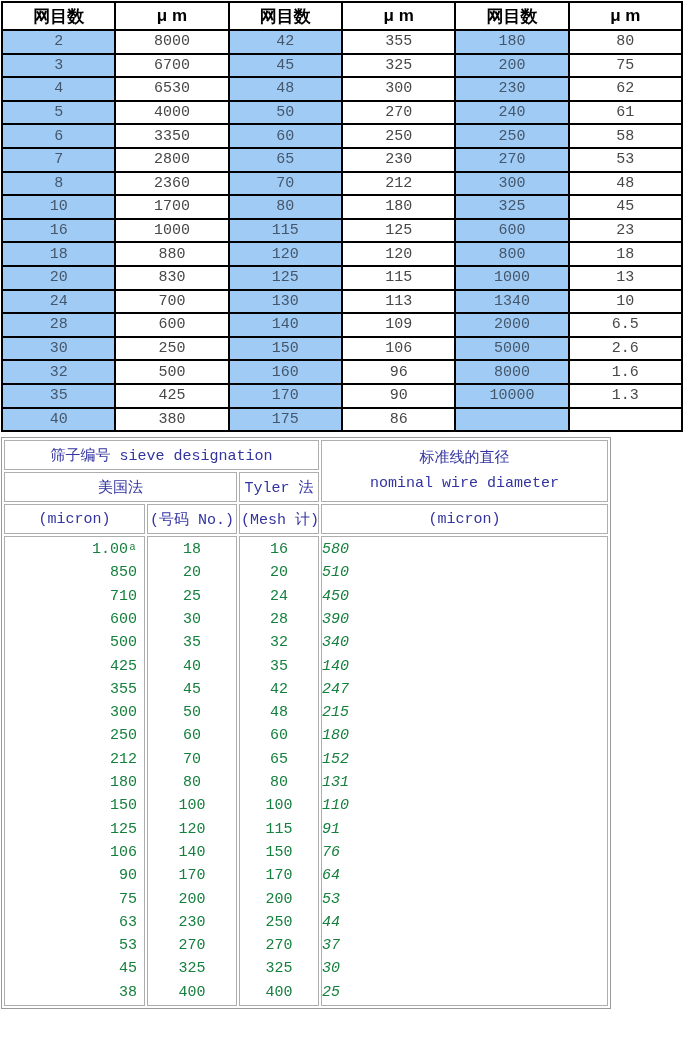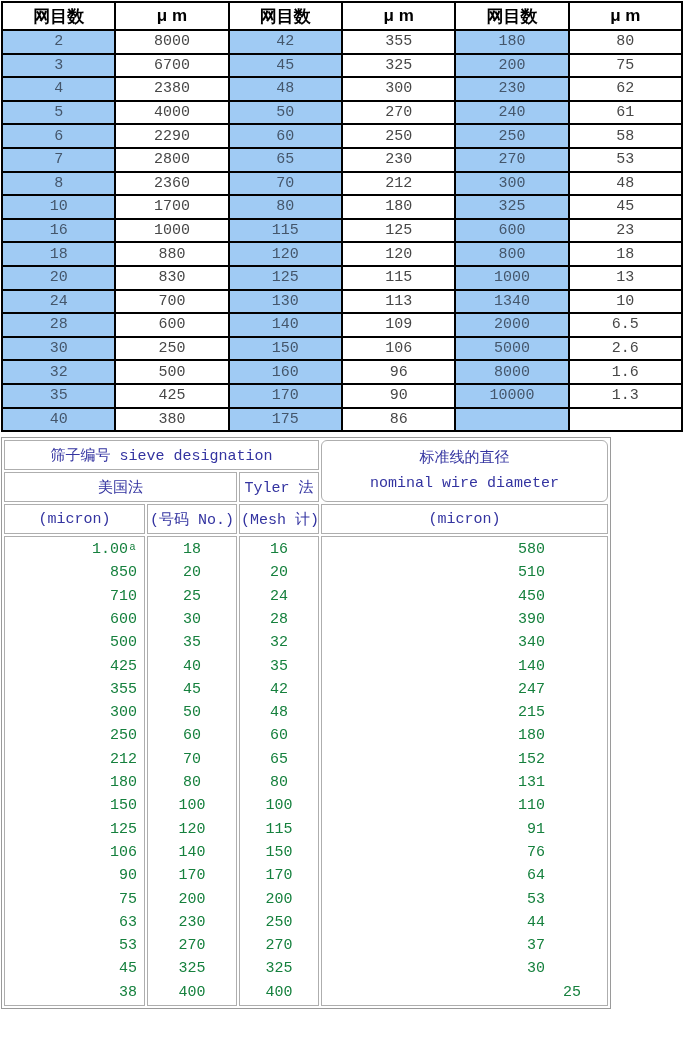--- a/index.html
+++ b/index.html
@@ -70,37 +70,36 @@
     font-weight: normal;
     font-size: 15px;
     color: #3333A0;
     text-align: center;
     height: 26px;
     white-space: nowrap;
   }
   table.sieve-table thead th.tall {
     height: auto;
     line-height: 1.7;
-    border-radius: 6px;
   }
   table.sieve-table tbody td {
     vertical-align: top;
     font-size: 15px;
     color: #15803d;
     padding: 1px 0;
   }
   table.sieve-table tbody td .line {
     height: 23.3px;
     line-height: 23.3px;
     white-space: pre;
   }
   table.sieve-table tbody td:nth-child(1) .line { text-align: right; padding-right: 7px; }
   table.sieve-table tbody td:nth-child(2) .line { text-align: center; }
   table.sieve-table tbody td:nth-child(3) .line { text-align: center; }
-  table.sieve-table tbody td:nth-child(4) .line { text-align: right; padding-right: 62px; }
+  table.sieve-table tbody td:nth-child(4) .line { text-align: left; padding-right: 62px; font-style: italic; }
   table.sieve-table tbody td:nth-child(4) .line:last-child { padding-right: 26px; }
 </style>
 </head>
 <body>
 
 <div class="page">
 
   <table class="mesh-table">
     <thead>
       <tr>
@@ -124,37 +123,37 @@
         <tr>
           <td>3</td>
           <td>6700</td>
           <td>45</td>
           <td>325</td>
           <td>200</td>
           <td>75</td>
         </tr>
         <tr>
           <td>4</td>
-          <td>2380</td>
+          <td>6530</td>
           <td>48</td>
           <td>300</td>
           <td>230</td>
           <td>62</td>
         </tr>
         <tr>
           <td>5</td>
           <td>4000</td>
           <td>50</td>
           <td>270</td>
           <td>240</td>
           <td>61</td>
         </tr>
         <tr>
           <td>6</td>
-          <td>2290</td>
+          <td>3350</td>
           <td>60</td>
           <td>250</td>
           <td>250</td>
           <td>58</td>
         </tr>
         <tr>
           <td>7</td>
           <td>2800</td>
           <td>65</td>
           <td>230</td>

